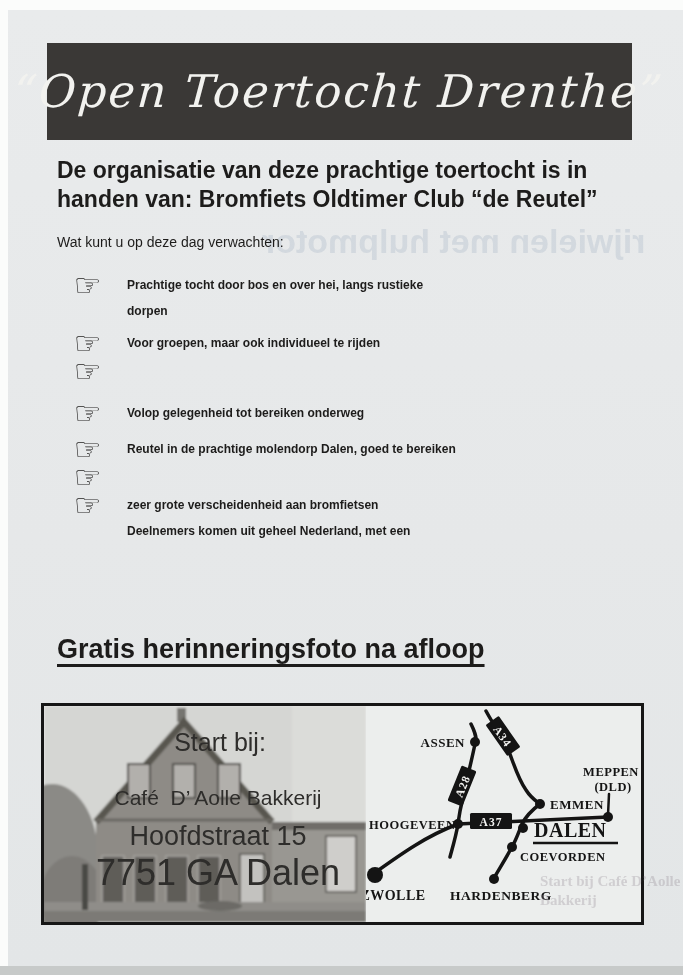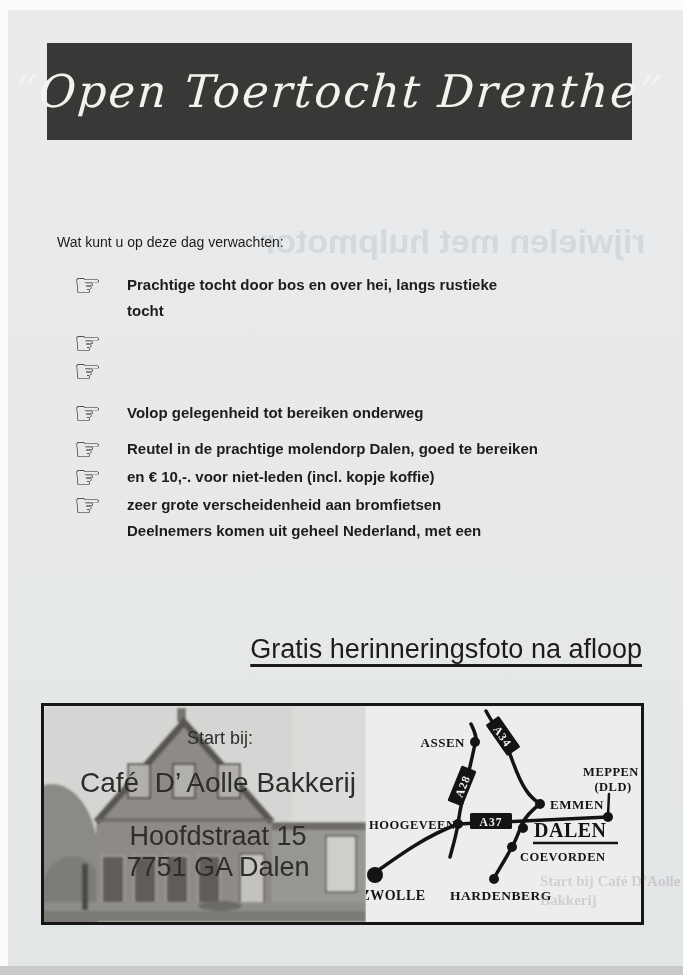--- a/index.html
+++ b/index.html
@@ -24,37 +24,37 @@
   .list{position:absolute;left:49px;top:272px;width:600px;}
   .li{display:flex;align-items:flex-start;}
   .li:nth-child(1){margin-bottom:6px}
   .li:nth-child(2){margin-bottom:2px}
   .li:nth-child(3){margin-bottom:16px}
   .li:nth-child(4){margin-bottom:10px}
   .li:nth-child(5){margin-bottom:2px}
   .li:nth-child(6){margin-bottom:2px}
   .manicule{width:78px;flex:0 0 78px;font-size:31px;line-height:26px;text-align:center;
             font-family:"DejaVu Sans",sans-serif;color:#1d1c1b;}
-  .li-text{font-size:15px;font-weight:bold;line-height:26px;width:515px;}
-
-  
-  .highlight{position:absolute;left:57px;top:634px;width:585px;text-align:right;
-             font-size:27px;font-weight:normal;text-decoration:underline;
+  .li-text{font-size:12px;font-weight:bold;line-height:26px;width:515px;}
+
+  
+  .highlight{position:absolute;left:57px;top:634px;width:585px;text-align:left;
+             font-size:27px;font-weight:bold;text-decoration:underline;
              text-decoration-thickness:3px;text-underline-offset:6px;}
 
   
   .start-box{position:absolute;left:41px;top:703px;width:597px;height:216px;
              border:3px solid #161616;background:#eceeed;display:flex;}
   .photo{position:relative;width:322px;height:216px;flex:0 0 322px;overflow:hidden;}
   .photo svg{position:absolute;left:0;top:0;}
   .caption{position:absolute;left:0;right:0;top:0;text-align:center;color:#2e2d2b;z-index:2;}
-  .cap-start{position:absolute;left:0;right:-30px;top:22px;font-size:18px;}
-  .cap-name{position:absolute;left:-14px;right:-40px;top:61px;font-size:28px;white-space:pre;}
+  .cap-start{position:absolute;left:0;right:-30px;top:22px;font-size:25px;}
+  .cap-name{position:absolute;left:-14px;right:-40px;top:80px;font-size:21px;white-space:pre;}
   .cap-street{position:absolute;left:-14px;right:-40px;top:115px;font-size:27px;text-align:center;}
-  .cap-city{position:absolute;left:-14px;right:-40px;top:146px;font-size:27px;}
+  .cap-city{position:absolute;left:-14px;right:-40px;top:146px;font-size:36px;}
   .map{position:relative;flex:1;}
 
   
   .map text{font-family:"Liberation Serif",serif;font-weight:bold;fill:#141414;letter-spacing:.5px;}
   .map .sign-label{fill:#f4f4f2;letter-spacing:1px;}
 
   
   .ghost-top{position:absolute;top:222px;right:38px;font-size:34px;font-weight:bold;
              color:rgba(130,152,175,.20);transform:scaleX(-1);white-space:nowrap;z-index:0;}
   .ghost-bottom{position:absolute;left:540px;top:872px;width:150px;font-family:"Liberation Serif",serif;
@@ -66,55 +66,59 @@
 
 <div class="scan">
   <div class="paper"></div>
 
   <div class="ghost-top">rijwielen met hulpmotor</div>
 
   <div class="banner">
     <div class="banner-title">“Open Toertocht Drenthe”</div>
   </div>
 
+  <div class="intro">
+    <div>De organisatie van deze prachtige toertocht is in</div>
+    <div>handen van: Bromfiets Oldtimer Club “de Reutel”</div>
+  </div>
 
   <div class="lead">Wat kunt u op deze dag verwachten:</div>
 
   <div class="list">
     <div class="li">
       <span class="manicule">☞</span>
       <div class="li-text">
         <div>Prachtige tocht door bos en over hei, langs rustieke</div>
-        <div>tocht</div>
-      </div>
-    </div>
-    <div class="li">
-      <span class="manicule">☞</span>
-      <div class="li-text">
+        <div>dorpen</div>
+      </div>
+    </div>
+    <div class="li">
+      <span class="manicule">☞</span>
+      <div class="li-text">
+        <div>Voor groepen, maar ook individueel te rijden</div>
       </div>
     </div>
     <div class="li">
       <span class="manicule">☞</span>
     </div>
     <div class="li">
       <span class="manicule">☞</span>
       <div class="li-text">
         <div>Volop gelegenheid tot bereiken onderweg</div>
       </div>
     </div>
     <div class="li">
       <span class="manicule">☞</span>
       <div class="li-text">
         <div>Reutel in de prachtige molendorp Dalen, goed te bereiken</div>
       </div>
     </div>
     <div class="li">
       <span class="manicule">☞</span>
       <div class="li-text">
-        <div>en € 10,-. voor niet-leden (incl. kopje koffie)</div>
       </div>
     </div>
     <div class="li">
       <span class="manicule">☞</span>
       <div class="li-text">
         <div>zeer grote verscheidenheid aan bromfietsen</div>
         <div>Deelnemers komen uit geheel Nederland, met een</div>
       </div>
     </div>
   </div>

